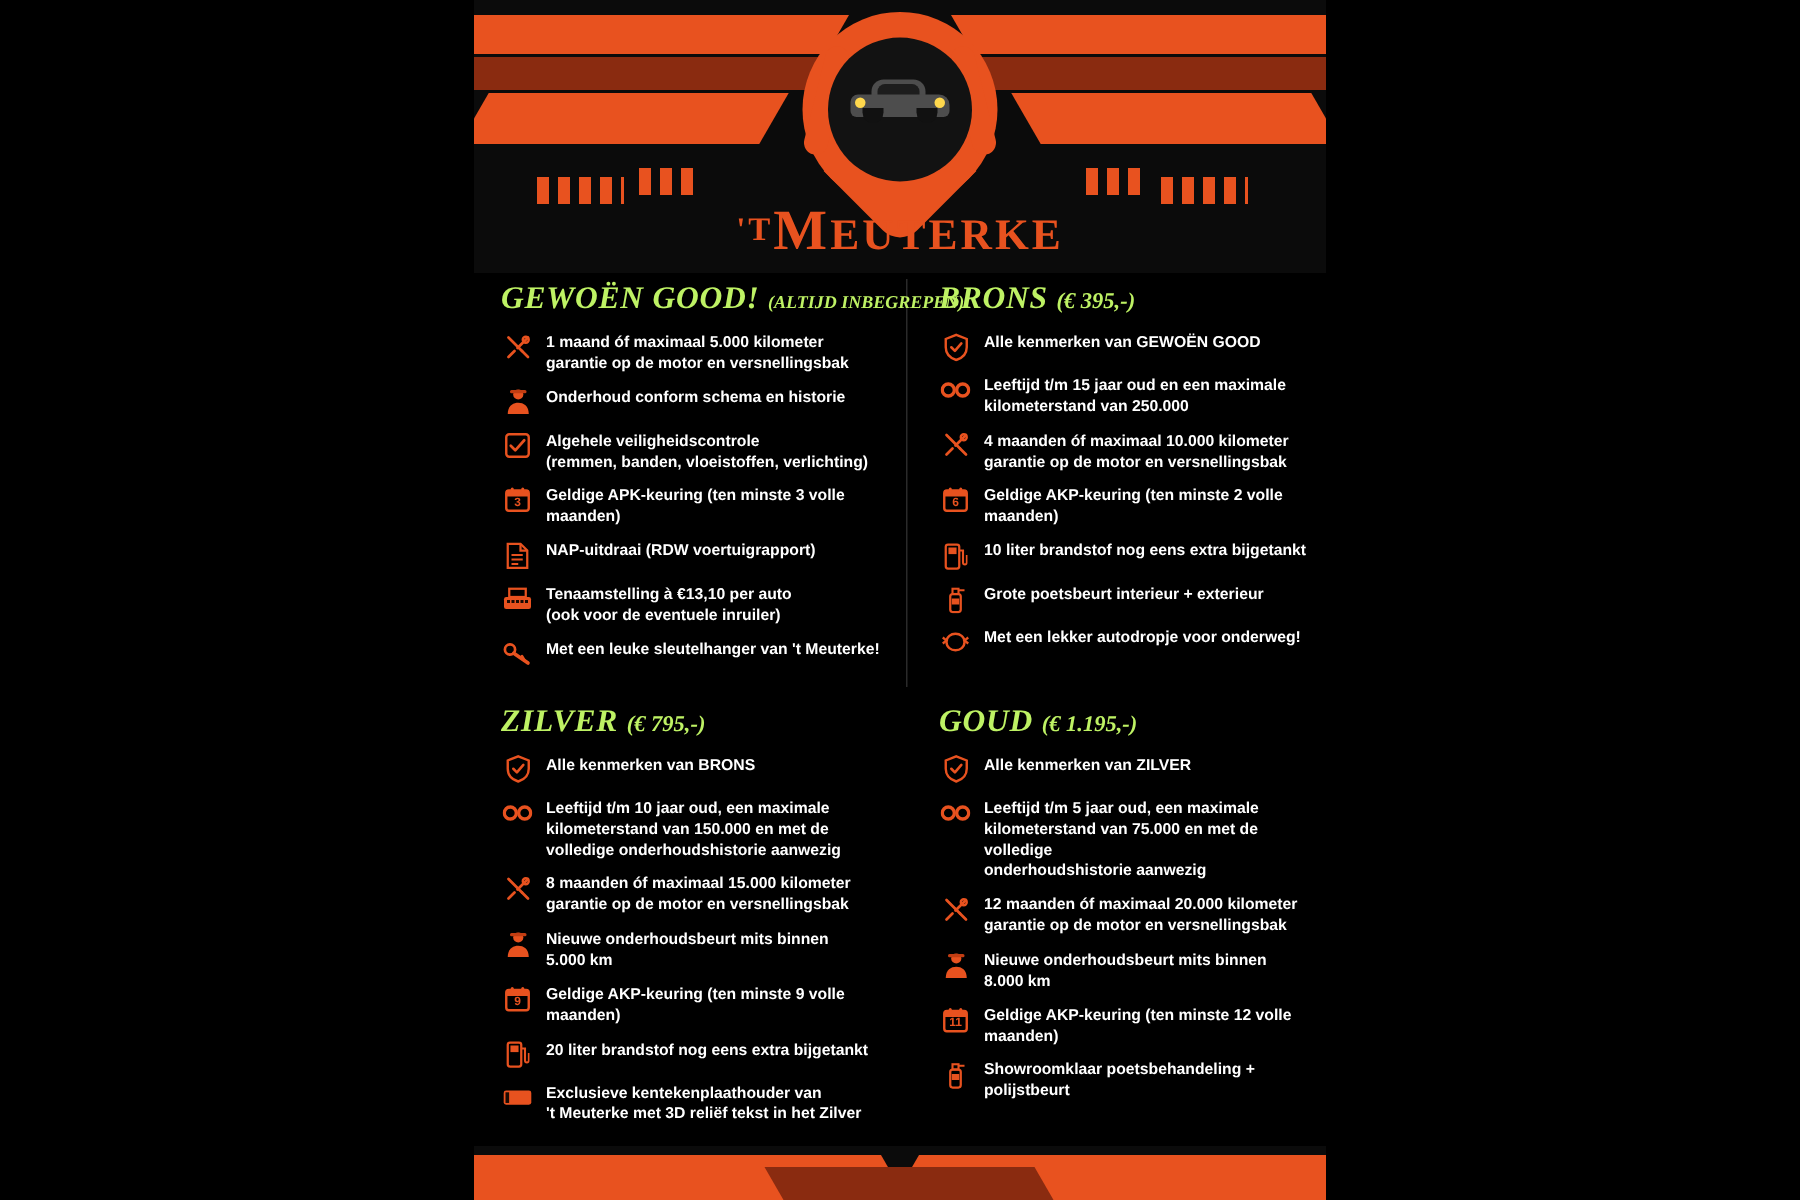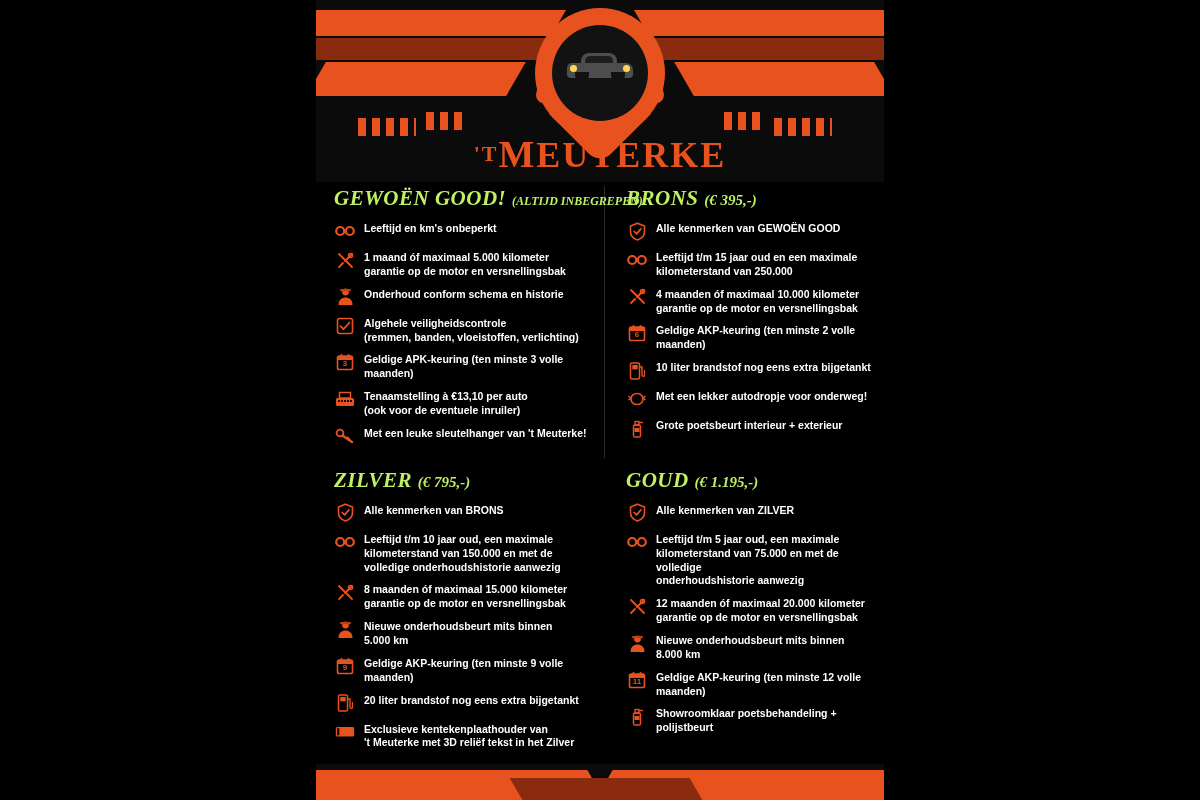--- a/index.html
+++ b/index.html
@@ -142,21 +142,21 @@
     position: absolute;
     left: 0; right: 0; top: 132px;
     text-align: center;
     color: #e8521f;
     font-family: "Liberation Serif", serif;
     font-weight: bold;
     letter-spacing: 2px;
   }
   .logo-text .t { font-size: 22px; vertical-align: 6px; }
   .logo-text .m { font-size: 38px; }
-  .logo-text .rest { font-size: 36px; }
+  .logo-text .rest { font-size: 29px; }
 
   
   .footer {
     position: absolute;
     left: 316px; bottom: 0;
     width: 568px; height: 36px;
     overflow: hidden;
     background: #0b0b0b;
   }
   .footer .f1 {
@@ -292,31 +292,20 @@
     </div>
   </div>
 
   <div class="content">
     <div class="divider-v"></div>
     <div class="grid" id="grid">
         <div class="pkg">
           <div class="pkg-title"><span>GEWOËN GOOD! </span><span class="incl">(ALTIJD INBEGREPEN)</span></div>
           <div class="feat">
             <div class="ico">
-              <svg width="20" height="14" viewBox="0 0 20 14">
-                <g fill="none" stroke="#e8521f" stroke-width="2.2">
-                  <circle cx="5.2" cy="7" r="4"></circle>
-                  <circle cx="14.8" cy="7" r="4"></circle>
-                </g>
-              </svg>
-            </div>
-            <div class="feat-text">Leeftijd en km's onbeperkt</div>
-          </div>
-          <div class="feat">
-            <div class="ico">
               <svg width="19" height="19" viewBox="0 0 19 19">
                 <g stroke="#e8521f" stroke-width="1.8" fill="none" stroke-linecap="round">
                   <path d="M3 3 L12 12"></path>
                   <path d="M12 12 L16 16"></path>
                   <path d="M16 3 L9 10"></path>
                   <path d="M3 16 L7 12"></path>
                 </g>
                 <circle cx="14.5" cy="4.5" r="2" fill="none" stroke="#e8521f" stroke-width="1.6"></circle>
               </svg>
             </div>
@@ -348,20 +337,34 @@
               <svg width="18" height="18" viewBox="0 0 18 18">
                 <rect x="1.5" y="3" width="15" height="13.5" rx="1.8" fill="none" stroke="#e8521f" stroke-width="1.6"></rect>
                 <rect x="1.5" y="3" width="15" height="4" fill="#e8521f"></rect>
                 <rect x="4.5" y="1" width="2" height="3.5" rx="1" fill="#e8521f"></rect>
                 <rect x="11.5" y="1" width="2" height="3.5" rx="1" fill="#e8521f"></rect>
               </svg>
               <span class="badge-num">3</span>
             </div>
             <div class="feat-text">Geldige APK-keuring (ten minste 3 volle
 maanden)</div>
+          </div>
+          <div class="feat">
+            <div class="ico">
+              <svg width="16" height="19" viewBox="0 0 16 19">
+                <path d="M1.5 1.5 H10 L14.5 6 V17.5 H1.5 Z" fill="none" stroke="#e8521f" stroke-width="1.5"></path>
+                <path d="M10 1.5 V6 H14.5" fill="none" stroke="#e8521f" stroke-width="1.5"></path>
+                <g stroke="#e8521f" stroke-width="1.3">
+                  <path d="M4 9 H11.5"></path>
+                  <path d="M4 12 H11.5"></path>
+                  <path d="M4 15 H8.5"></path>
+                </g>
+              </svg>
+            </div>
+            <div class="feat-text">NAP-uitdraai (RDW voertuigrapport)</div>
           </div>
           <div class="feat">
             <div class="ico">
               <svg width="20" height="16" viewBox="0 0 20 16">
                 <rect x="1" y="7" width="18" height="8" rx="1.5" fill="#e8521f"></rect>
                 <rect x="4.5" y="1.5" width="11" height="5.5" fill="none" stroke="#e8521f" stroke-width="1.5"></rect>
                 <g fill="#1a0a04">
                   <rect x="3" y="9" width="2" height="2"></rect>
                   <rect x="6" y="9" width="2" height="2"></rect>
                   <rect x="9" y="9" width="2" height="2"></rect>
@@ -440,38 +443,38 @@
               <svg width="16" height="19" viewBox="0 0 16 19">
                 <rect x="1.5" y="2" width="9" height="16" rx="1.5" fill="none" stroke="#e8521f" stroke-width="1.5"></rect>
                 <rect x="3.3" y="4" width="5.4" height="4.4" fill="#e8521f"></rect>
                 <path d="M10.5 6 H13 V14 a1.3 1.3 0 0 0 2.6 0 V9" fill="none" stroke="#e8521f" stroke-width="1.4"></path>
               </svg>
             </div>
             <div class="feat-text">10 liter brandstof nog eens extra bijgetankt</div>
           </div>
           <div class="feat">
             <div class="ico">
-              <svg width="20" height="16" viewBox="0 0 20 16">
-                <path d="M4 8 C4 4.5 7 2.5 10 2.5 C13 2.5 16 4.5 16 8 C16 11.5 13 13.5 10 13.5 C7 13.5 4 11.5 4 8 Z" fill="none" stroke="#e8521f" stroke-width="1.6"></path>
-                <path d="M1.5 5 L4 7 L1.5 9" fill="none" stroke="#e8521f" stroke-width="1.5"></path>
-                <path d="M18.5 5 L16 7 L18.5 9" fill="none" stroke="#e8521f" stroke-width="1.5"></path>
-              </svg>
-            </div>
-            <div class="feat-text">Met een lekker autodropje voor onderweg!</div>
-          </div>
-          <div class="feat">
-            <div class="ico">
               <svg width="14" height="19" viewBox="0 0 14 19">
                 <rect x="3.5" y="6" width="7" height="12" rx="1.6" fill="none" stroke="#e8521f" stroke-width="1.5"></rect>
                 <rect x="5" y="2.5" width="4" height="3.5" fill="none" stroke="#e8521f" stroke-width="1.4"></rect>
                 <path d="M9 3.5 H13" stroke="#e8521f" stroke-width="1.4"></path>
                 <rect x="4.5" y="9" width="5" height="4" fill="#e8521f"></rect>
               </svg>
             </div>
             <div class="feat-text">Grote poetsbeurt interieur + exterieur</div>
+          </div>
+          <div class="feat">
+            <div class="ico">
+              <svg width="20" height="16" viewBox="0 0 20 16">
+                <path d="M4 8 C4 4.5 7 2.5 10 2.5 C13 2.5 16 4.5 16 8 C16 11.5 13 13.5 10 13.5 C7 13.5 4 11.5 4 8 Z" fill="none" stroke="#e8521f" stroke-width="1.6"></path>
+                <path d="M1.5 5 L4 7 L1.5 9" fill="none" stroke="#e8521f" stroke-width="1.5"></path>
+                <path d="M18.5 5 L16 7 L18.5 9" fill="none" stroke="#e8521f" stroke-width="1.5"></path>
+              </svg>
+            </div>
+            <div class="feat-text">Met een lekker autodropje voor onderweg!</div>
           </div>
         </div>
         <div class="pkg">
           <div class="pkg-title"><span>ZILVER </span><span class="price">(€ 795,-)</span></div>
           <div class="feat">
             <div class="ico">
               <svg width="17" height="19" viewBox="0 0 17 19">
                 <path d="M8.5 1.2 L15.5 4 V9.5 C15.5 14 12.3 16.8 8.5 18 C4.7 16.8 1.5 14 1.5 9.5 V4 Z" fill="none" stroke="#e8521f" stroke-width="1.6"></path>
                 <path d="M5.2 9.5 L7.6 11.9 L11.9 6.9" fill="none" stroke="#e8521f" stroke-width="1.7" stroke-linecap="round" stroke-linejoin="round"></path>
               </svg>

